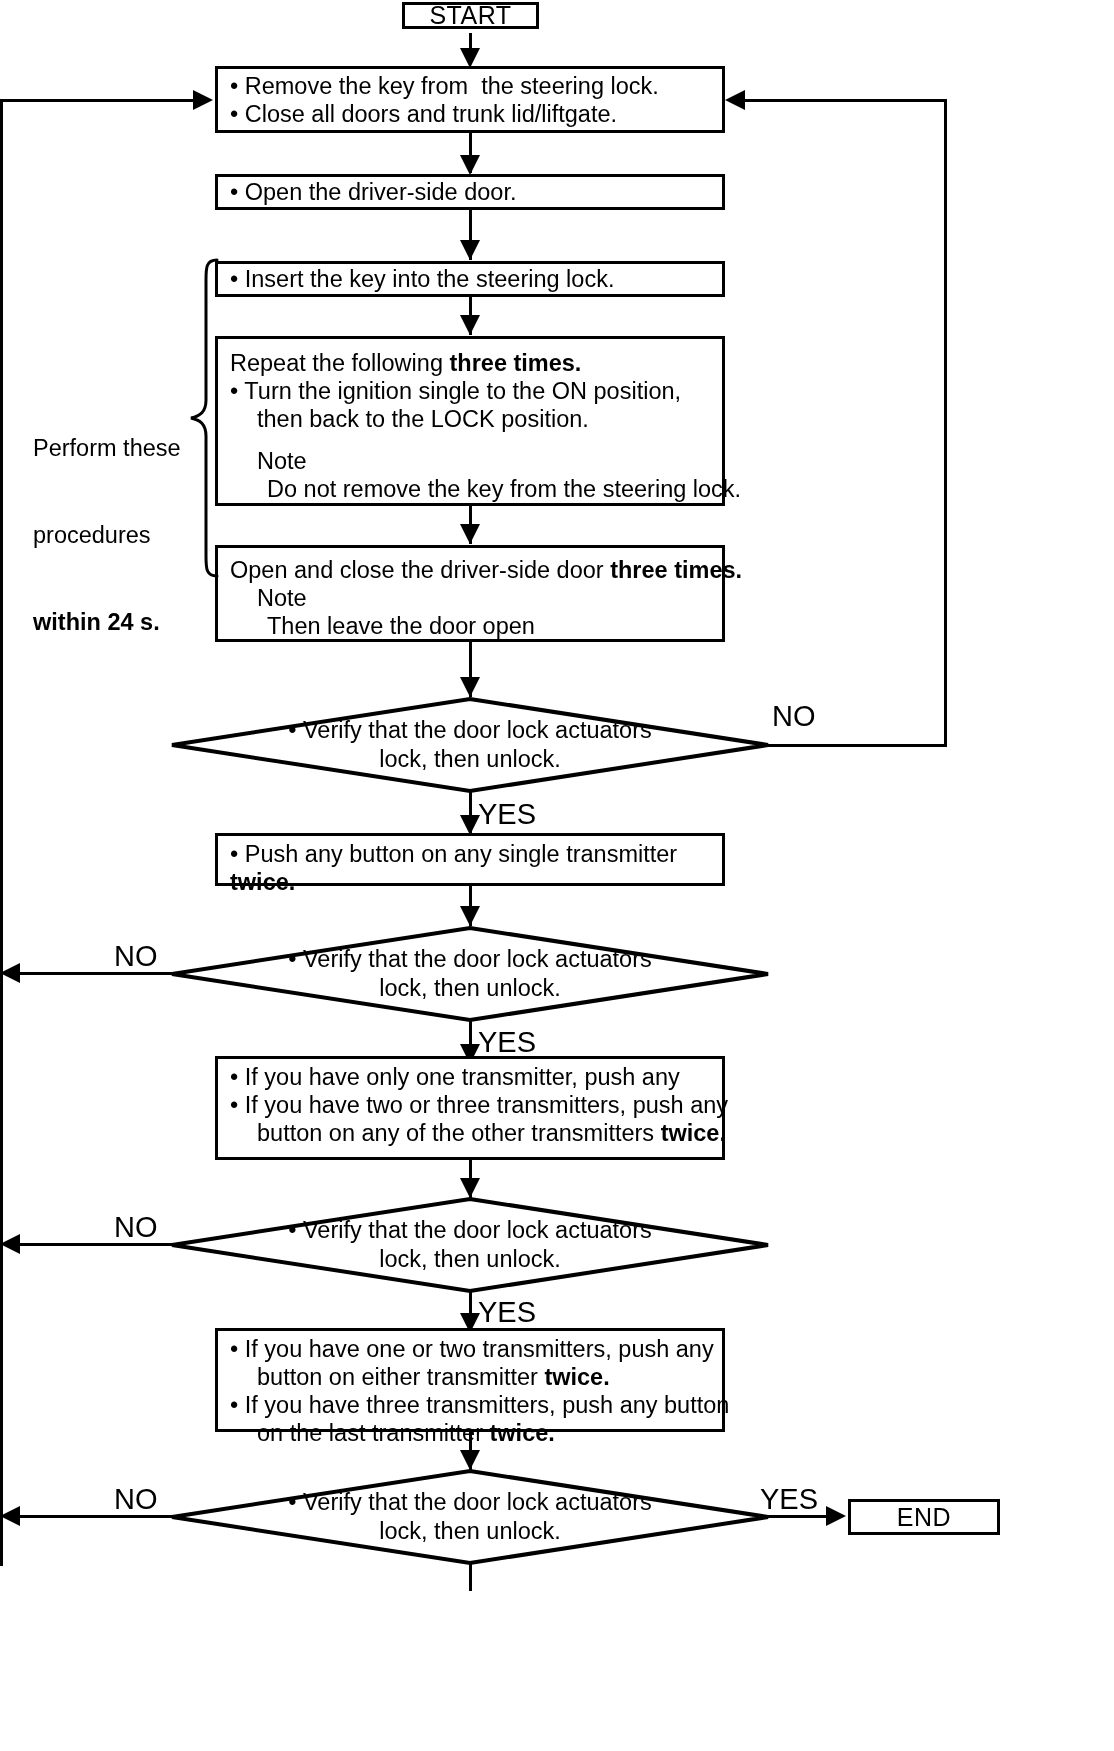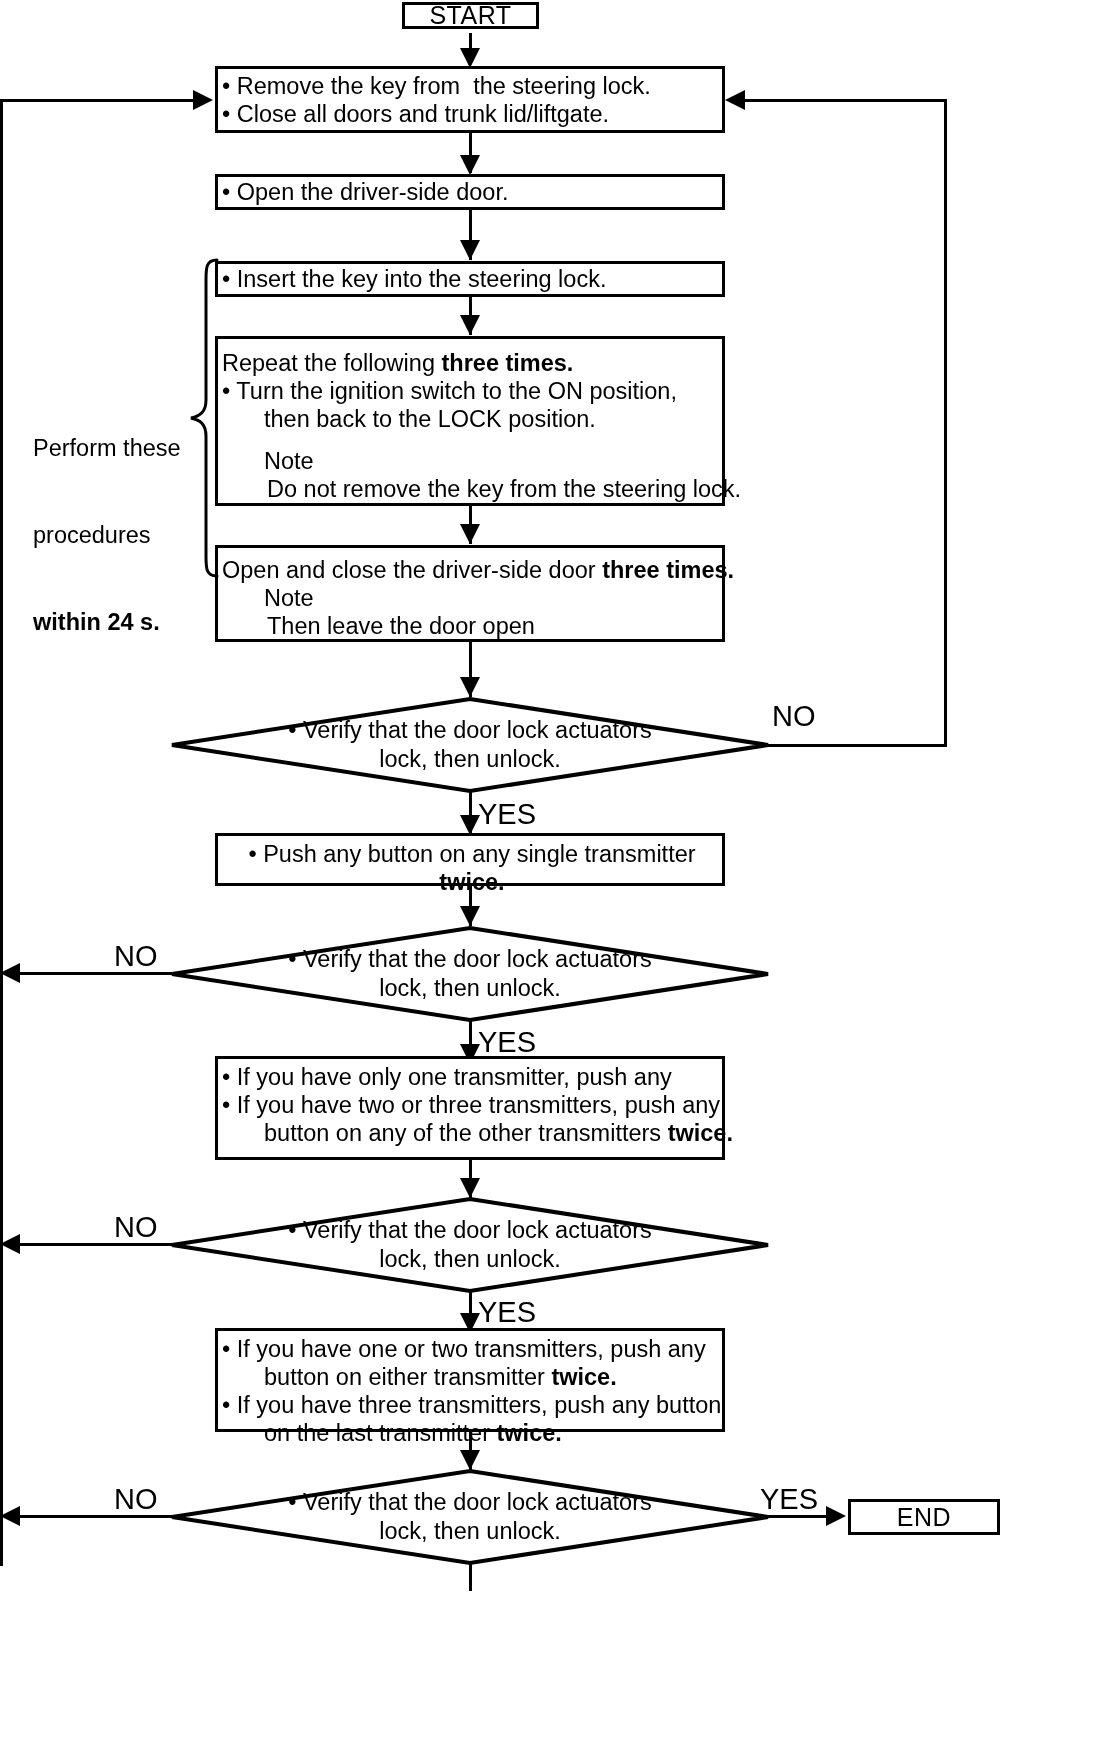--- a/index.html
+++ b/index.html
@@ -35,23 +35,23 @@
     display: flex;
     align-items: center;
     justify-content: center;
     font-size: 25px;
     letter-spacing: 0.5px;
   }
   .line {
     font-size: 23.5px;
     line-height: 28px;
     white-space: pre;
-    padding-left: 4px;
-  }
-  .line.indent1 { padding-left: 46px; }
+    padding-left: 12px;
+  }
+  .line.indent1 { padding-left: 15px; margin-left: 24px; }
   .line.indent2 { padding-left: 49px; }
   .line b { font-weight: bold; }
   .blank { height: 14px; }
 
   
   .decision {
     position: absolute;
   }
   .decision svg {
     position: absolute;
@@ -151,21 +151,21 @@
   <div class="arrow-down" style="left:460px; top:240px;"></div>
 
   <div class="node proc" style="left:215px; top:261px; width:510px; height:36px;">
     <div class="line">• Insert the key into the steering lock.</div>
   </div>
   <div class="vline" style="left:469px; top:297px; width:3px; height:38px;"></div>
   <div class="arrow-down" style="left:460px; top:315px;"></div>
 
   <div class="node proc" style="left:215px; top:336px; width:510px; height:170px; justify-content:flex-start; padding-top:10px;">
     <div class="line"><span>Repeat the following </span><b>three times.</b></div>
-    <div class="line">• Turn the ignition switch to the ON position,</div>
+    <div class="line">• Turn the ignition single to the ON position,</div>
     <div class="line indent1">then back to the LOCK position.</div>
     <div class="blank"></div>
     <div class="line indent1">Note</div>
     <div class="line indent2">Do not remove the key from the steering lock.</div>
   </div>
   <div class="vline" style="left:469px; top:506px; width:3px; height:38px;"></div>
   <div class="arrow-down" style="left:460px; top:524px;"></div>
 
   <div class="node proc" style="left:215px; top:545px; width:510px; height:97px; justify-content:center; padding-top:8px;">
     <div class="line"><span>Open and close the driver-side door </span><b>three times.</b></div>
@@ -199,21 +199,21 @@
   <div class="hline" style="left:767px; top:744px; width:180px; height:3px;"></div>
   <div class="vline" style="left:944px; top:99px; width:3px; height:648px;"></div>
   <div class="hline" style="left:745px; top:99px; width:200px; height:3px;"></div>
   <div class="arrow-left" style="left:725px; top:90px;"></div>
   <div class="edge-label" style="left:772px; top:700px;">NO</div>
 
   <div class="vline" style="left:469px; top:791px; width:3px; height:44px;"></div>
   <div class="arrow-down" style="left:460px; top:815px;"></div>
   <div class="edge-label" style="left:478px; top:798px;">YES</div>
 
-  <div class="node proc" style="left:215px; top:833px; width:510px; height:53px; justify-content:flex-start; padding-top:4px;text-align:center;">
+  <div class="node proc" style="left:215px; top:833px; width:510px; height:53px; justify-content:flex-start; padding-top:4px;">
     <div class="line">• Push any button on any single transmitter</div>
     <div class="line" style="font-weight:bold;">twice.</div>
   </div>
   <div class="vline" style="left:469px; top:886px; width:3px; height:40px;"></div>
   <div class="arrow-down" style="left:460px; top:906px;"></div>
 
   <div class="decision" style="left:170px; top:926px; width:600px; height:96px;">
     <svg width="600" height="96" viewBox="0 0 600 96">
       <polygon points="300,2 598,48 300,94 2,48" fill="#fff" stroke="#000" stroke-width="4"></polygon>
     </svg>

